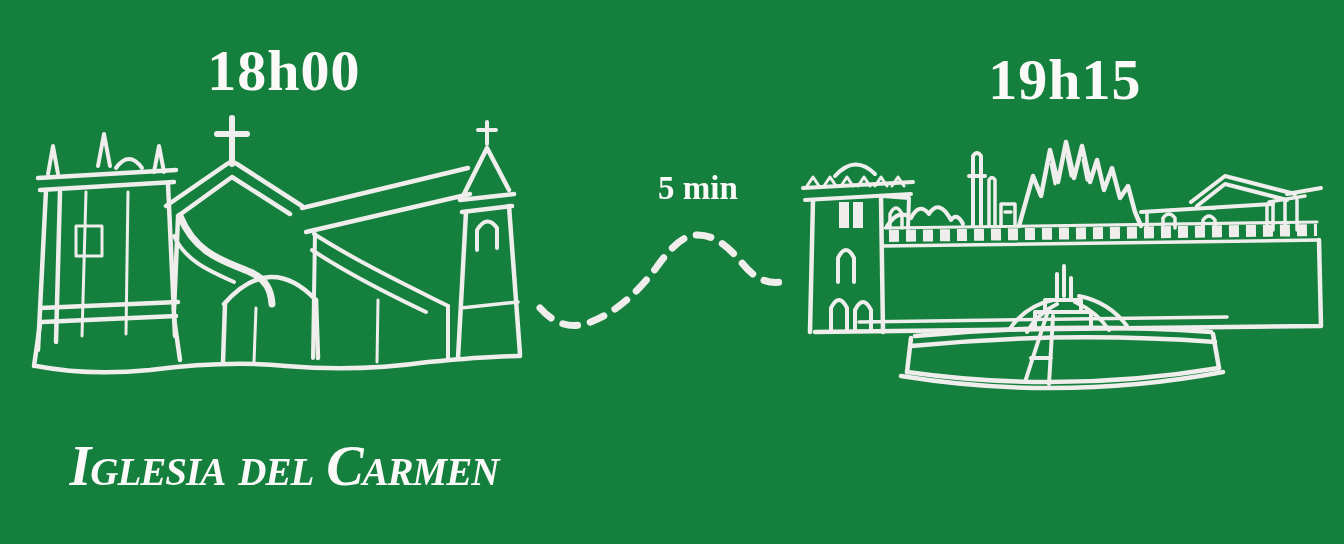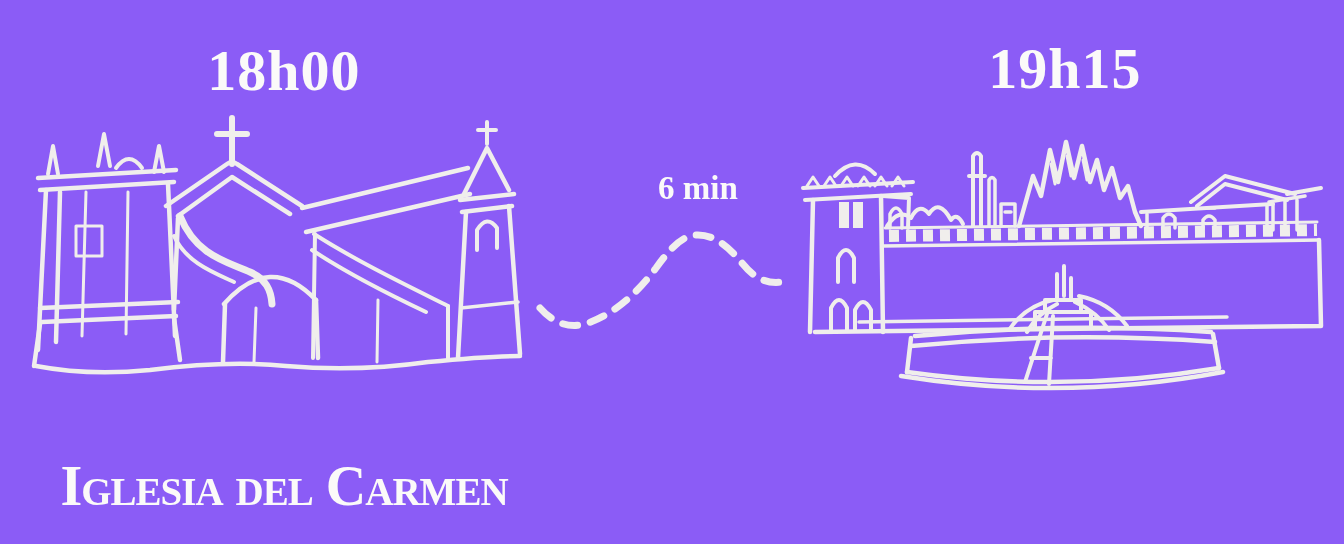--- a/index.html
+++ b/index.html
@@ -1,73 +1,73 @@
 <!DOCTYPE html>
 <html><head>
 <meta charset="utf-8">
 <style>
   html,body{margin:0;padding:0;background:#000;}
   #canvas{
     position:relative;
     width:1344px;height:544px;
-    background:#8b5cf6;
+    background:#15803d;
     overflow:hidden;
     font-family:"Liberation Serif", serif;
     color:#fbfaf9;
   }
   .time{
     position:absolute;
     font-size:58px;
     font-weight:bold;
     text-align:center;
     letter-spacing:1px;
     line-height:1;
   }
   #time-left{left:28px;top:42px;width:512px;}
-  #time-right{left:795px;top:40px;width:540px;text-align:center;}
+  #time-right{left:795px;top:51px;width:540px;text-align:center;}
   .duration{
     position:absolute;
     left:628px;top:172px;width:140px;
     font-size:33px;
     font-weight:bold;
     text-align:center;
     line-height:1;
   }
   .stop-name{
     position:absolute;
     font-size:56px;
     font-weight:bold;
     font-variant:small-caps;
     letter-spacing:-1px;
     text-align:center;
     line-height:1;
     white-space:nowrap;
   }
-  #name-left{left:24px;top:458px;width:520px;}
+  #name-left{left:24px;top:438px;width:520px;font-style:italic;}
   #name-right{left:790px;top:442px;width:545px;}
   .illo{position:absolute;}
   #church-illo{left:28px;top:110px;}
   #castle-illo{left:795px;top:132px;}
   #route-illo{left:526px;top:222px;}
   svg .ink{
     stroke:#f0eeec;
     fill:none;
     stroke-linecap:round;
     stroke-linejoin:round;
   }
 </style>
 </head>
 <body>
 
 <div id="canvas">
 
   <div id="time-left" class="time">18h00</div>
   <div id="time-right" class="time">19h15</div>
 
-  <div class="duration">6 min</div>
+  <div class="duration">5 min</div>
 
   <div id="church-illo" class="illo">
     <svg width="512" height="292" viewBox="0 0 512 292">
       <g class="ink" stroke-width="4.5">
 
         <path d="M204,8 V54 M189,24 H219" stroke-width="6"></path>
 
         <path d="M138,96 L199,54 Q204,50 209,54 L274,96"></path>
         <path d="M150,106 L204,67 L262,104"></path>
 

